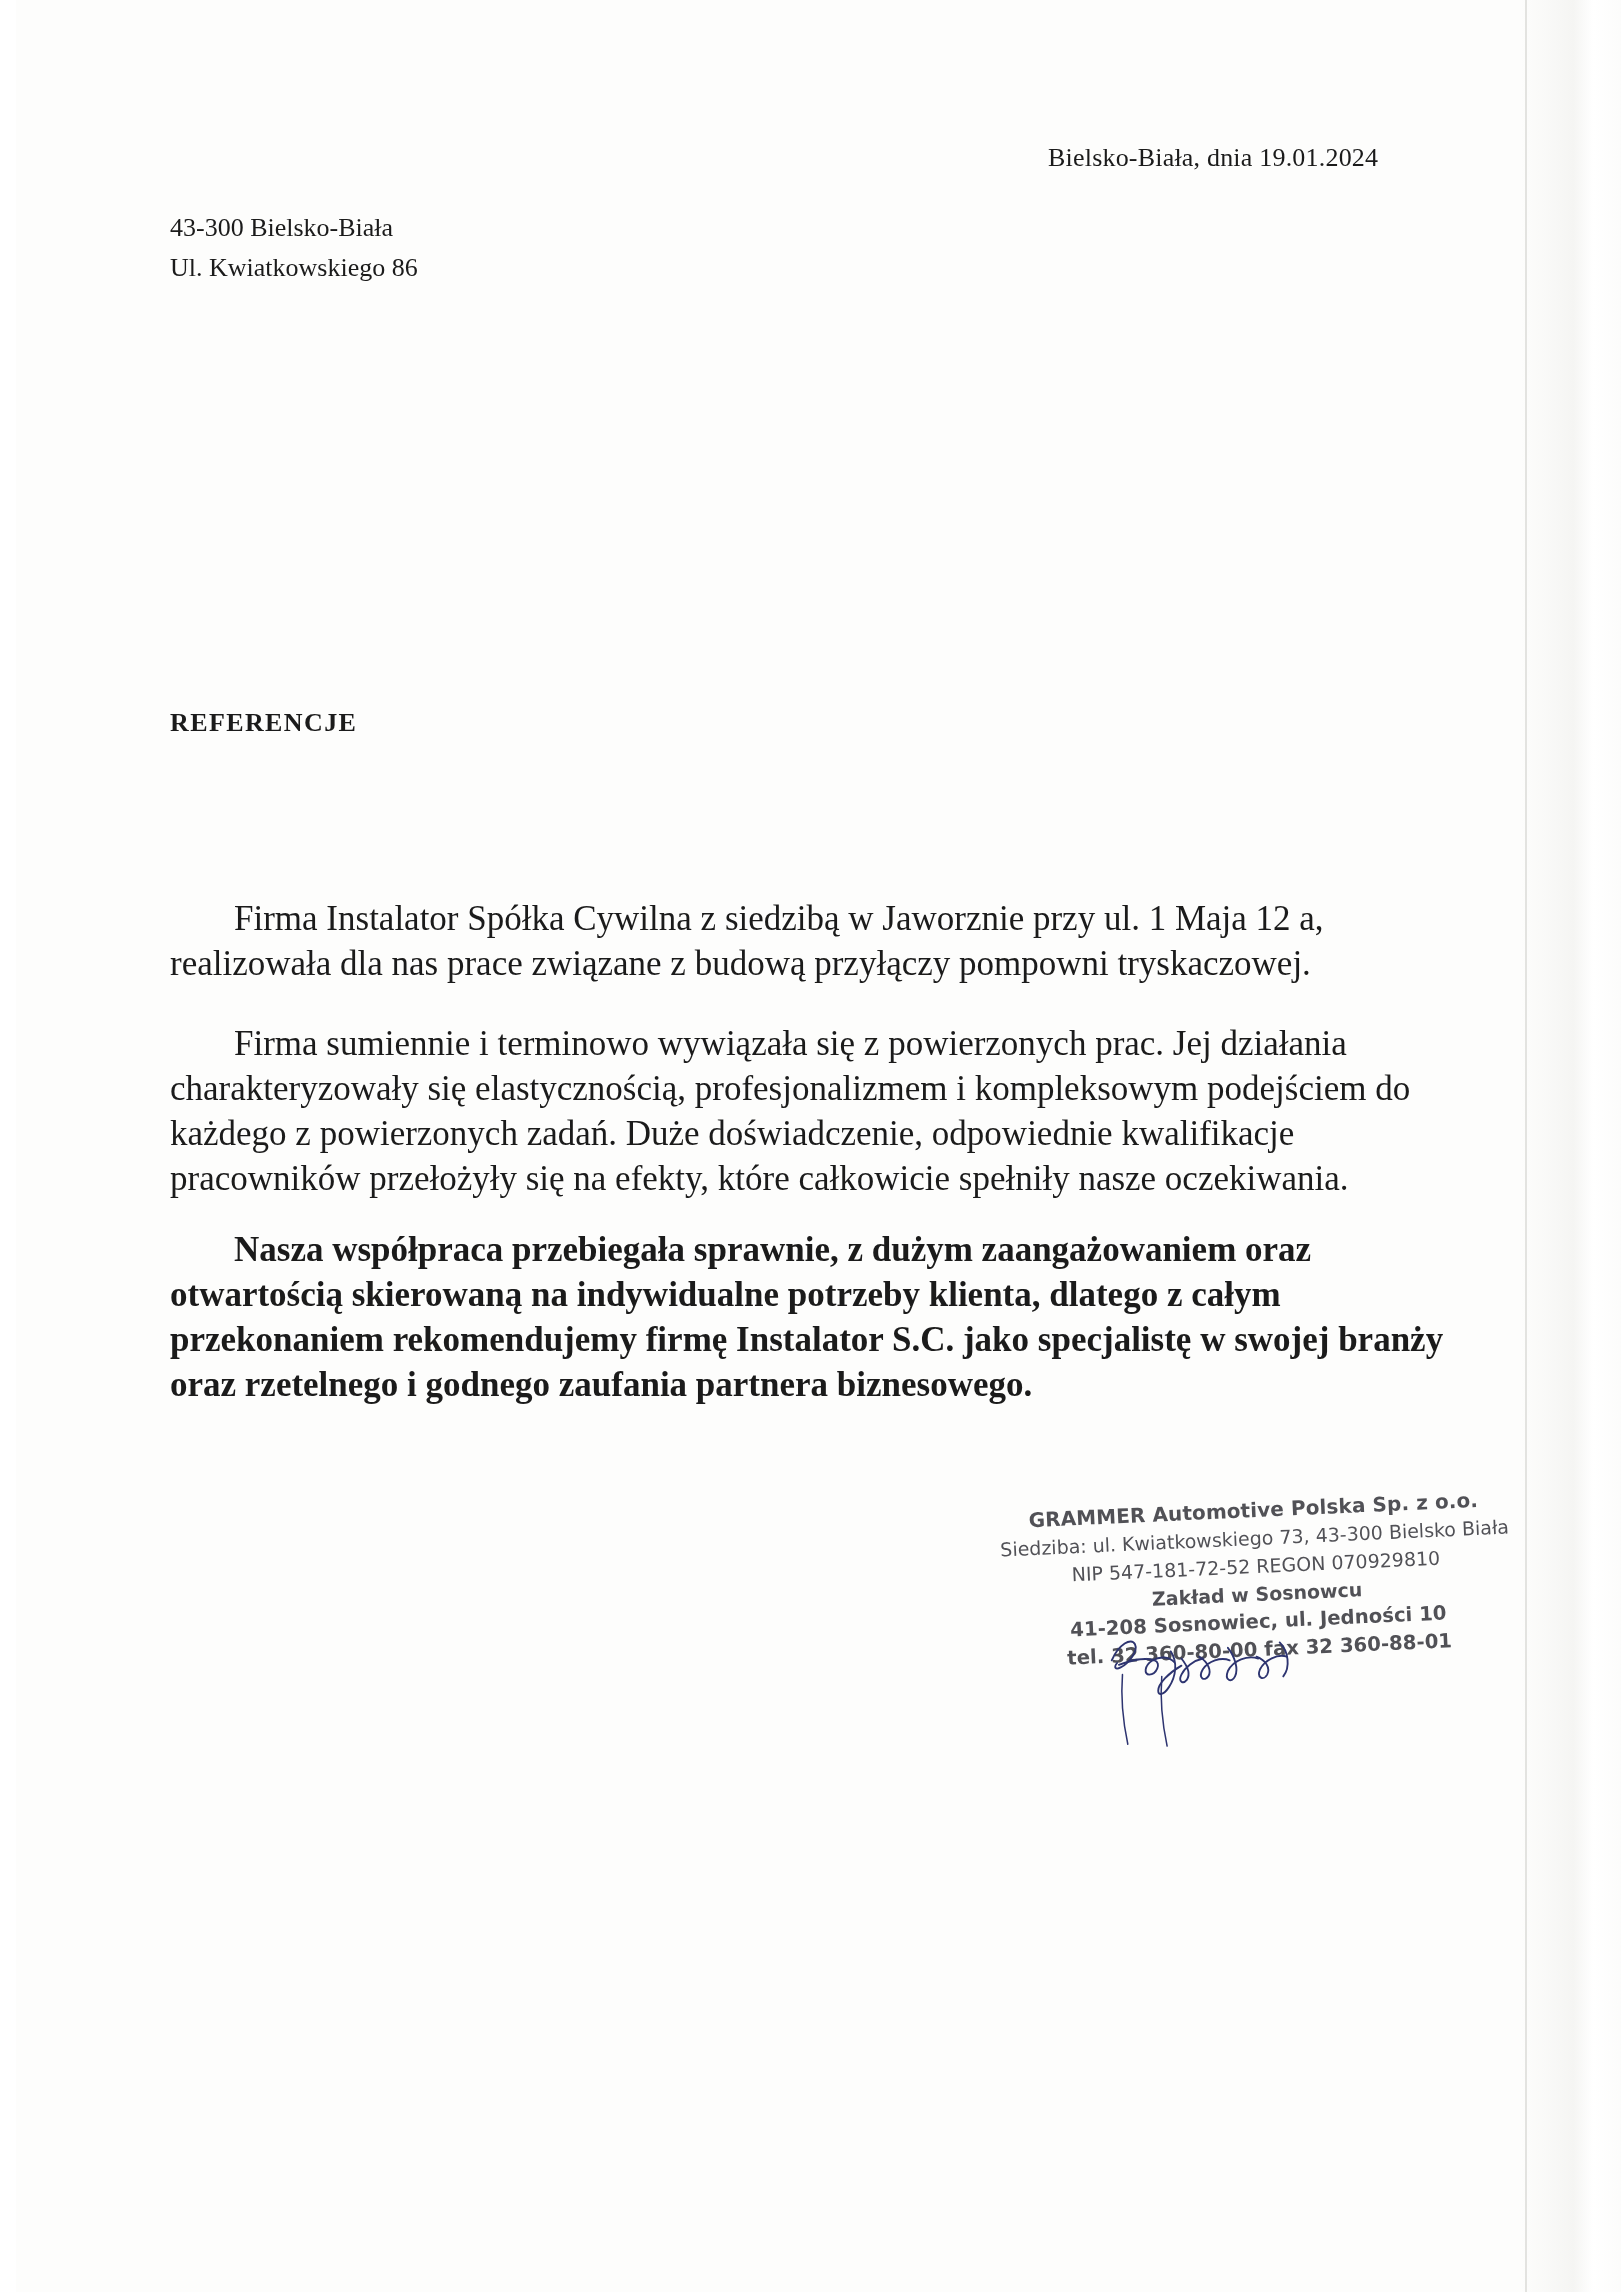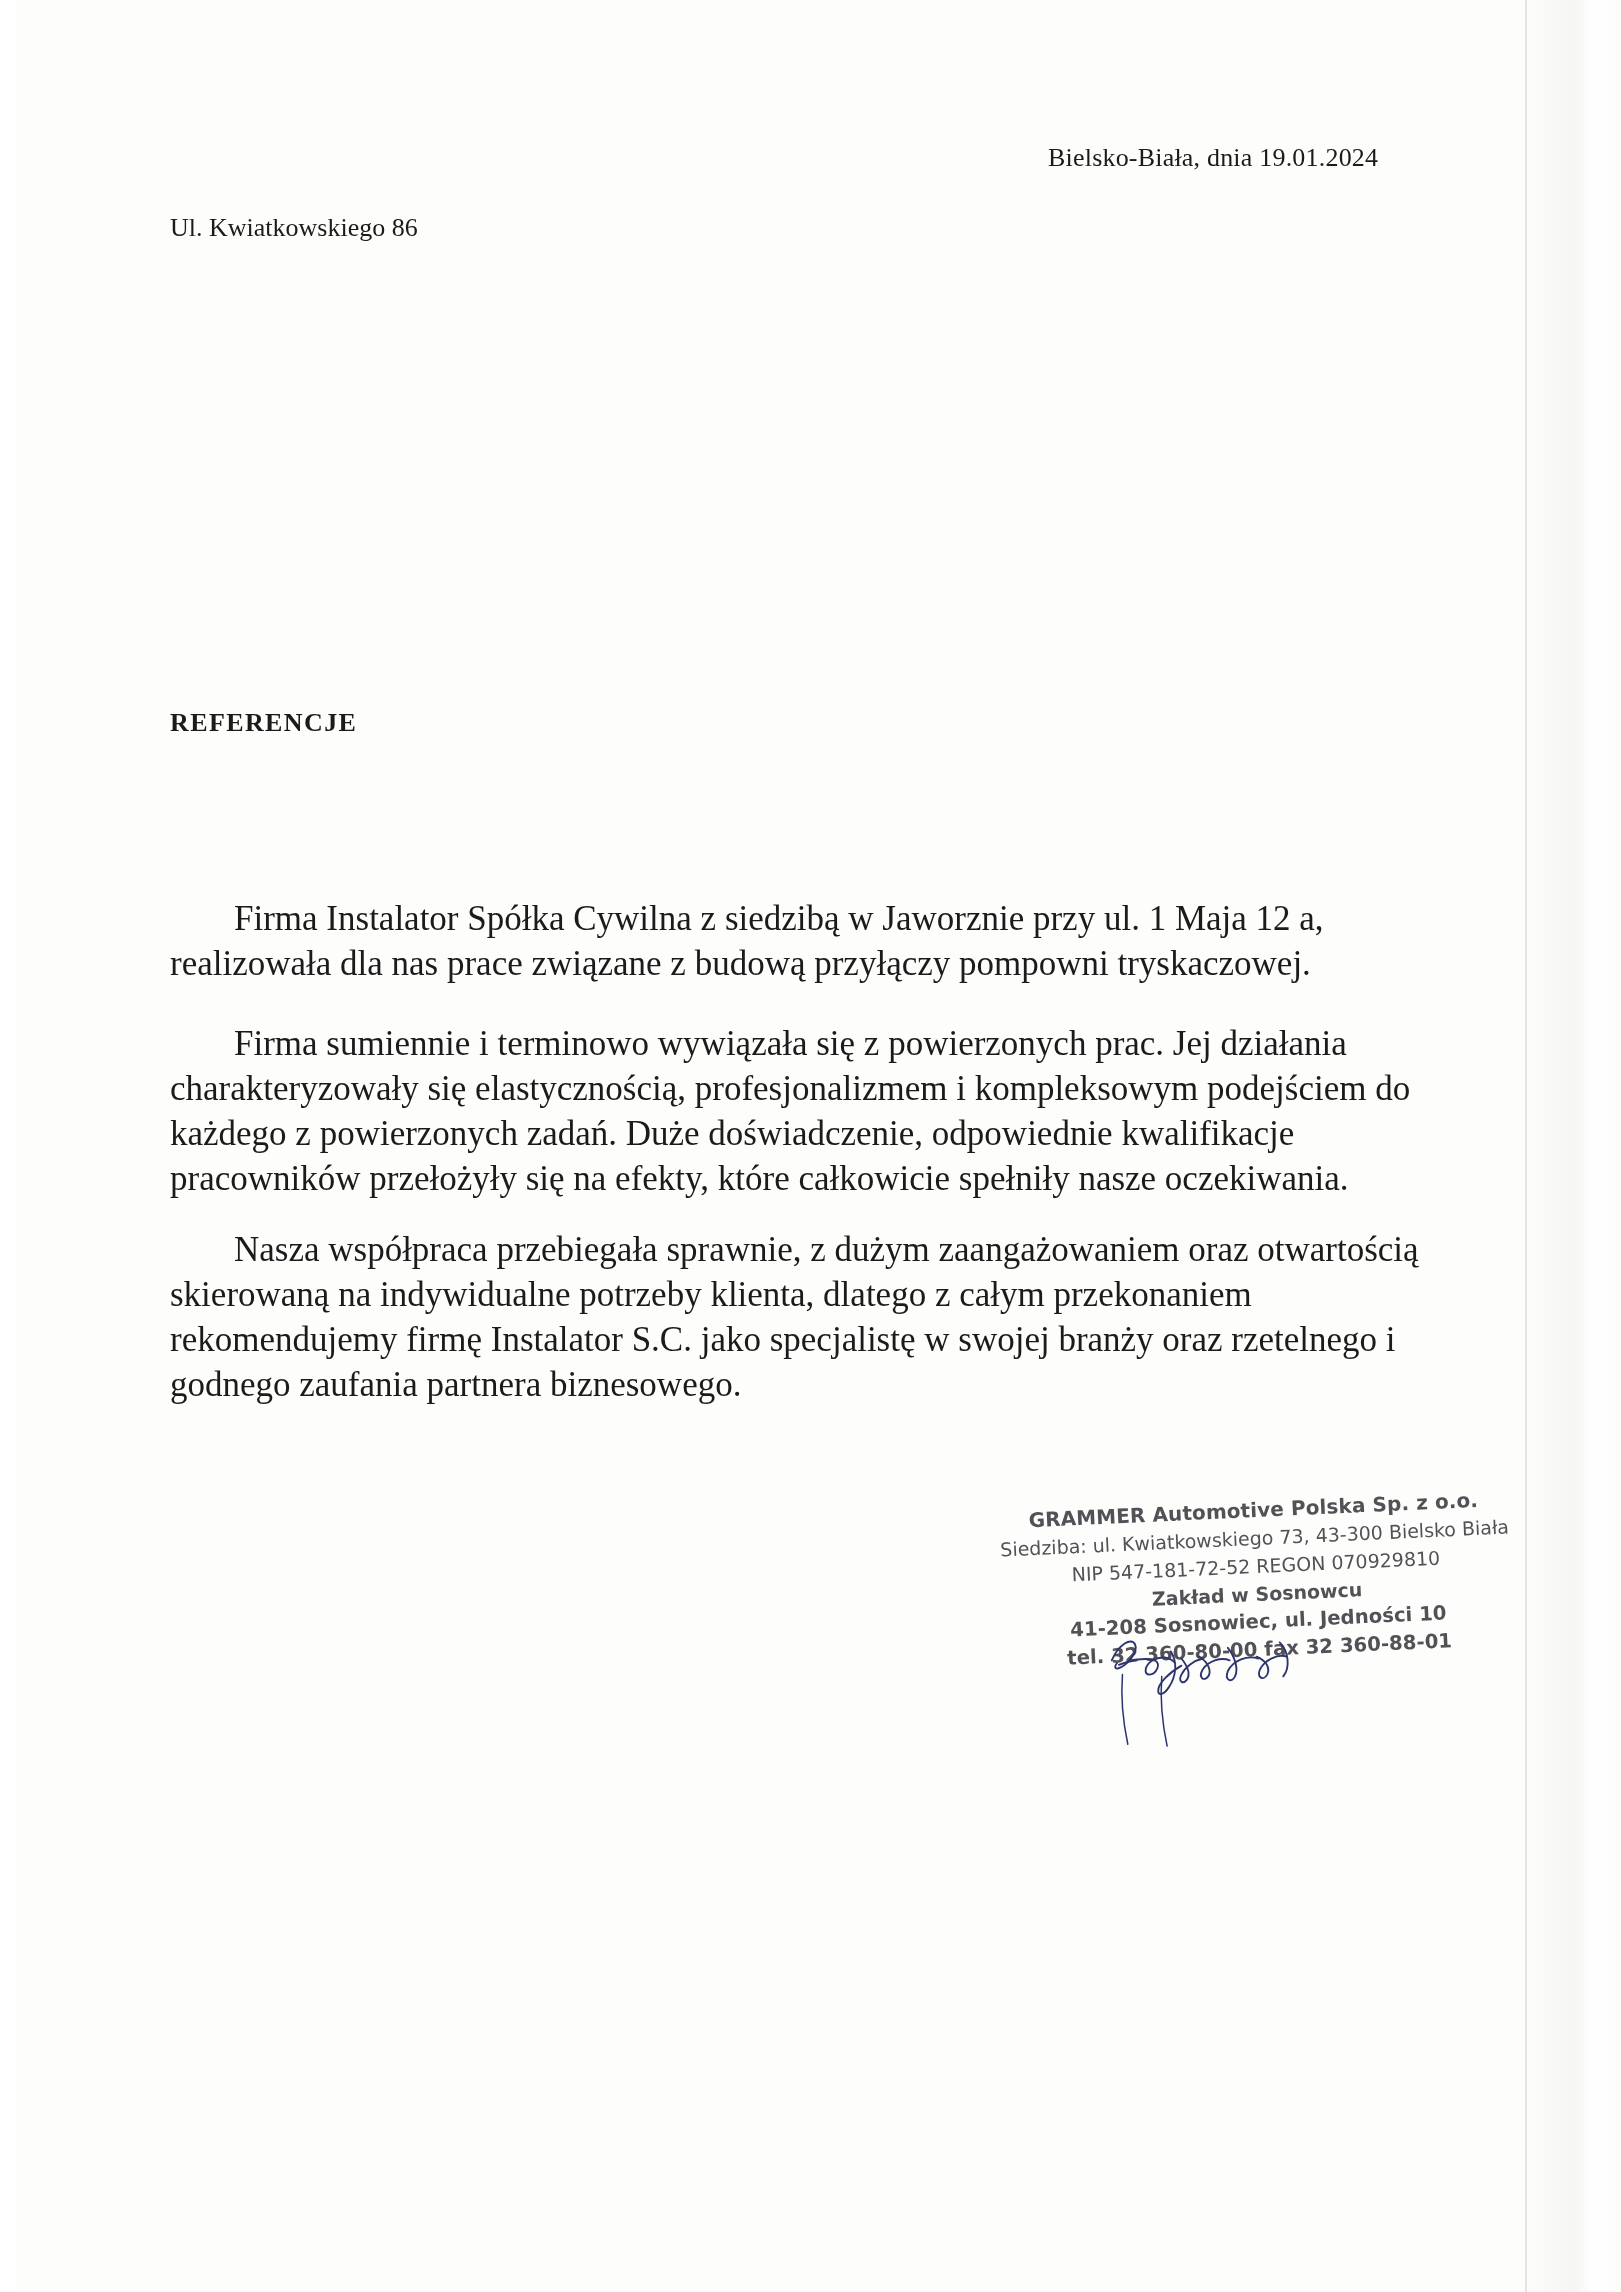--- a/index.html
+++ b/index.html
@@ -93,21 +93,21 @@
   .body-block {
     position: absolute;
     left: 0px;
     width: 1312px;
     font-size: 35px;
     line-height: 45px;
     text-align: left;
   }
   .p1 { top: 896px; }
   .p2 { top: 1021px; }
-  .p3 { top: 1227px; }
+  .p3 { top: 1227px; font-weight: bold; }
 
   .indent { display: inline-block; width: 64px; }
 
   
   .stamp {
     position: absolute;
     left: 972px;
     top: 1496px;
     width: 537px;
     transform: rotate(-2.6deg);
@@ -147,20 +147,21 @@
 </head>
 <body>
 
 <div class="page">
 
   <div class="content">
 
     <div class="date-line">Bielsko-Biała, dnia 19.01.2024</div>
 
     <div class="addressee">
+      <div>43-300 Bielsko-Biała</div>
       <div>Ul. Kwiatkowskiego 86</div>
     </div>
 
     <div class="doc-title">REFERENCJE</div>
 
     <div class="body-block p1">
       <span class="indent"></span><span>Firma Instalator Spółka Cywilna z siedzibą w Jaworznie przy ul. 1 Maja 12 a, realizowała dla nas prace związane z budową przyłączy pompowni tryskaczowej.</span>
     </div>
 
     <div class="body-block p2">

